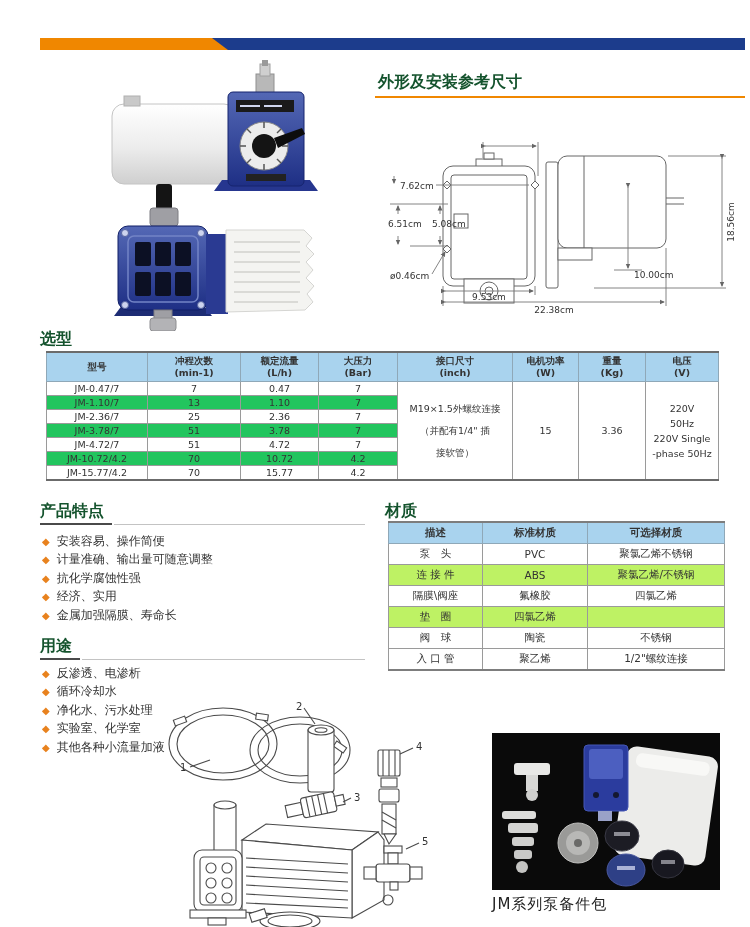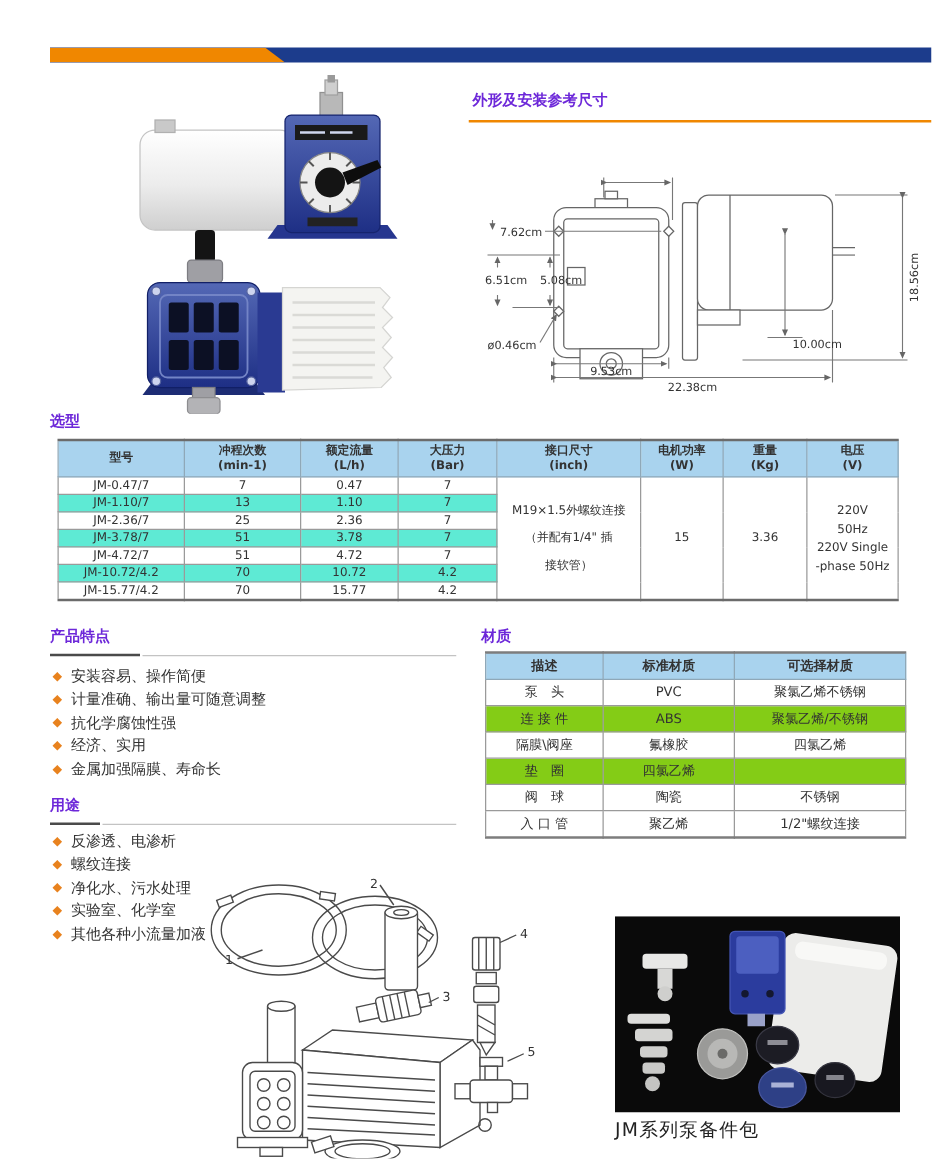--- a/index.html
+++ b/index.html
@@ -3,39 +3,39 @@
 <meta charset="utf-8">
 <style>
   html,body{margin:0;padding:0;background:#fff;}
   .page{position:relative;width:750px;height:927px;background:#fff;overflow:hidden;
         font-family:"DejaVu Sans",sans-serif;color:#222;}
   .abs{position:absolute;}
   .page-title{top:6px;right:10px;font-size:23px;font-weight:bold;letter-spacing:1px;color:#1a1a1a;}
   .header-bar{left:40px;top:38px;width:705px;height:12px;background:#1c3c8c;}
   .header-bar .orange{position:absolute;left:0;top:0;width:200px;height:12px;background:#f08700;
         clip-path:polygon(0 0,172px 0,188px 100%,0 100%);}
-  .h2{font-size:12px;font-weight:bold;color:#6d28d9;}
+  .h2{font-size:16px;font-weight:bold;color:#14532d;}
   .rule-dark{height:2px;background:#4a4a4a;}
   .rule-light{height:1px;background:#c3c3c3;}
   .rule-orange{height:2px;background:#f08700;}
   
   .spec-table{border-collapse:collapse;table-layout:fixed;width:672px;font-size:9.5px;color:#333;
         border-top:2px solid #6b6b6b;border-bottom:2px solid #6b6b6b;}
   .spec-table th{background:#a9d3ee;border:1px solid #8fa8b8;height:28px;font-weight:bold;
         font-size:9.5px;line-height:1.25;padding:0;}
   .spec-table td{border:1px solid #9a9a9a;height:13px;padding:0;text-align:center;background:#fff;}
-  .spec-table tr.even td.stripe{background:#5eead4;}
+  .spec-table tr.even td.stripe{background:#22c55e;}
   .spec-table .mline{line-height:22px;}
   .spec-table .vline{line-height:15px;}
   
   .mat-table{border-collapse:collapse;table-layout:fixed;width:336px;font-size:10.5px;color:#333;
         border-top:2px solid #7d7d7d;border-bottom:2px solid #7d7d7d;}
   .mat-table th{background:#a9d3ee;border:1px solid #8fa8b8;height:20px;font-weight:bold;padding:0;margin-left:36px;}
   .mat-table td{border:1px solid #9a9a9a;height:20px;padding:0;text-align:center;background:#fff;}
-  .mat-table tr.even td{background:#84cc16;}
+  .mat-table tr.even td{background:#bef264;}
   .blist{list-style:none;margin:0;padding:0;font-size:12px;color:#333;}
   .blist li{display:flex;align-items:center;height:18.5px;}
   .blist .dm{color:#e8821e;font-size:10px;margin-right:7px;}
   .plist{font-size:12px;color:#333;line-height:21.7px;}
   .caption{font-size:15px;color:#222;text-align:left;letter-spacing:1px;}
   svg text{font-family:"DejaVu Sans",sans-serif;}
 </style>
 </head>
 <body>
 
@@ -366,21 +366,21 @@
   <div class="abs h2" style="left:40px;top:636px;">用途</div>
   <div class="abs rule-dark" style="left:40px;top:658px;width:40px;"></div>
   <div class="abs rule-light" style="left:82px;top:659px;width:283px;"></div>
   <ul class="abs blist" style="left:42px;top:664px;">
     <li>
         <span class="dm">◆</span>
         <span>反渗透、电渗析</span>
       </li>
     <li>
         <span class="dm">◆</span>
-        <span>螺纹连接</span>
+        <span>循环冷却水</span>
       </li>
     <li>
         <span class="dm">◆</span>
         <span>净化水、污水处理</span>
       </li>
     <li>
         <span class="dm">◆</span>
         <span>实验室、化学室</span>
       </li>
     <li>

